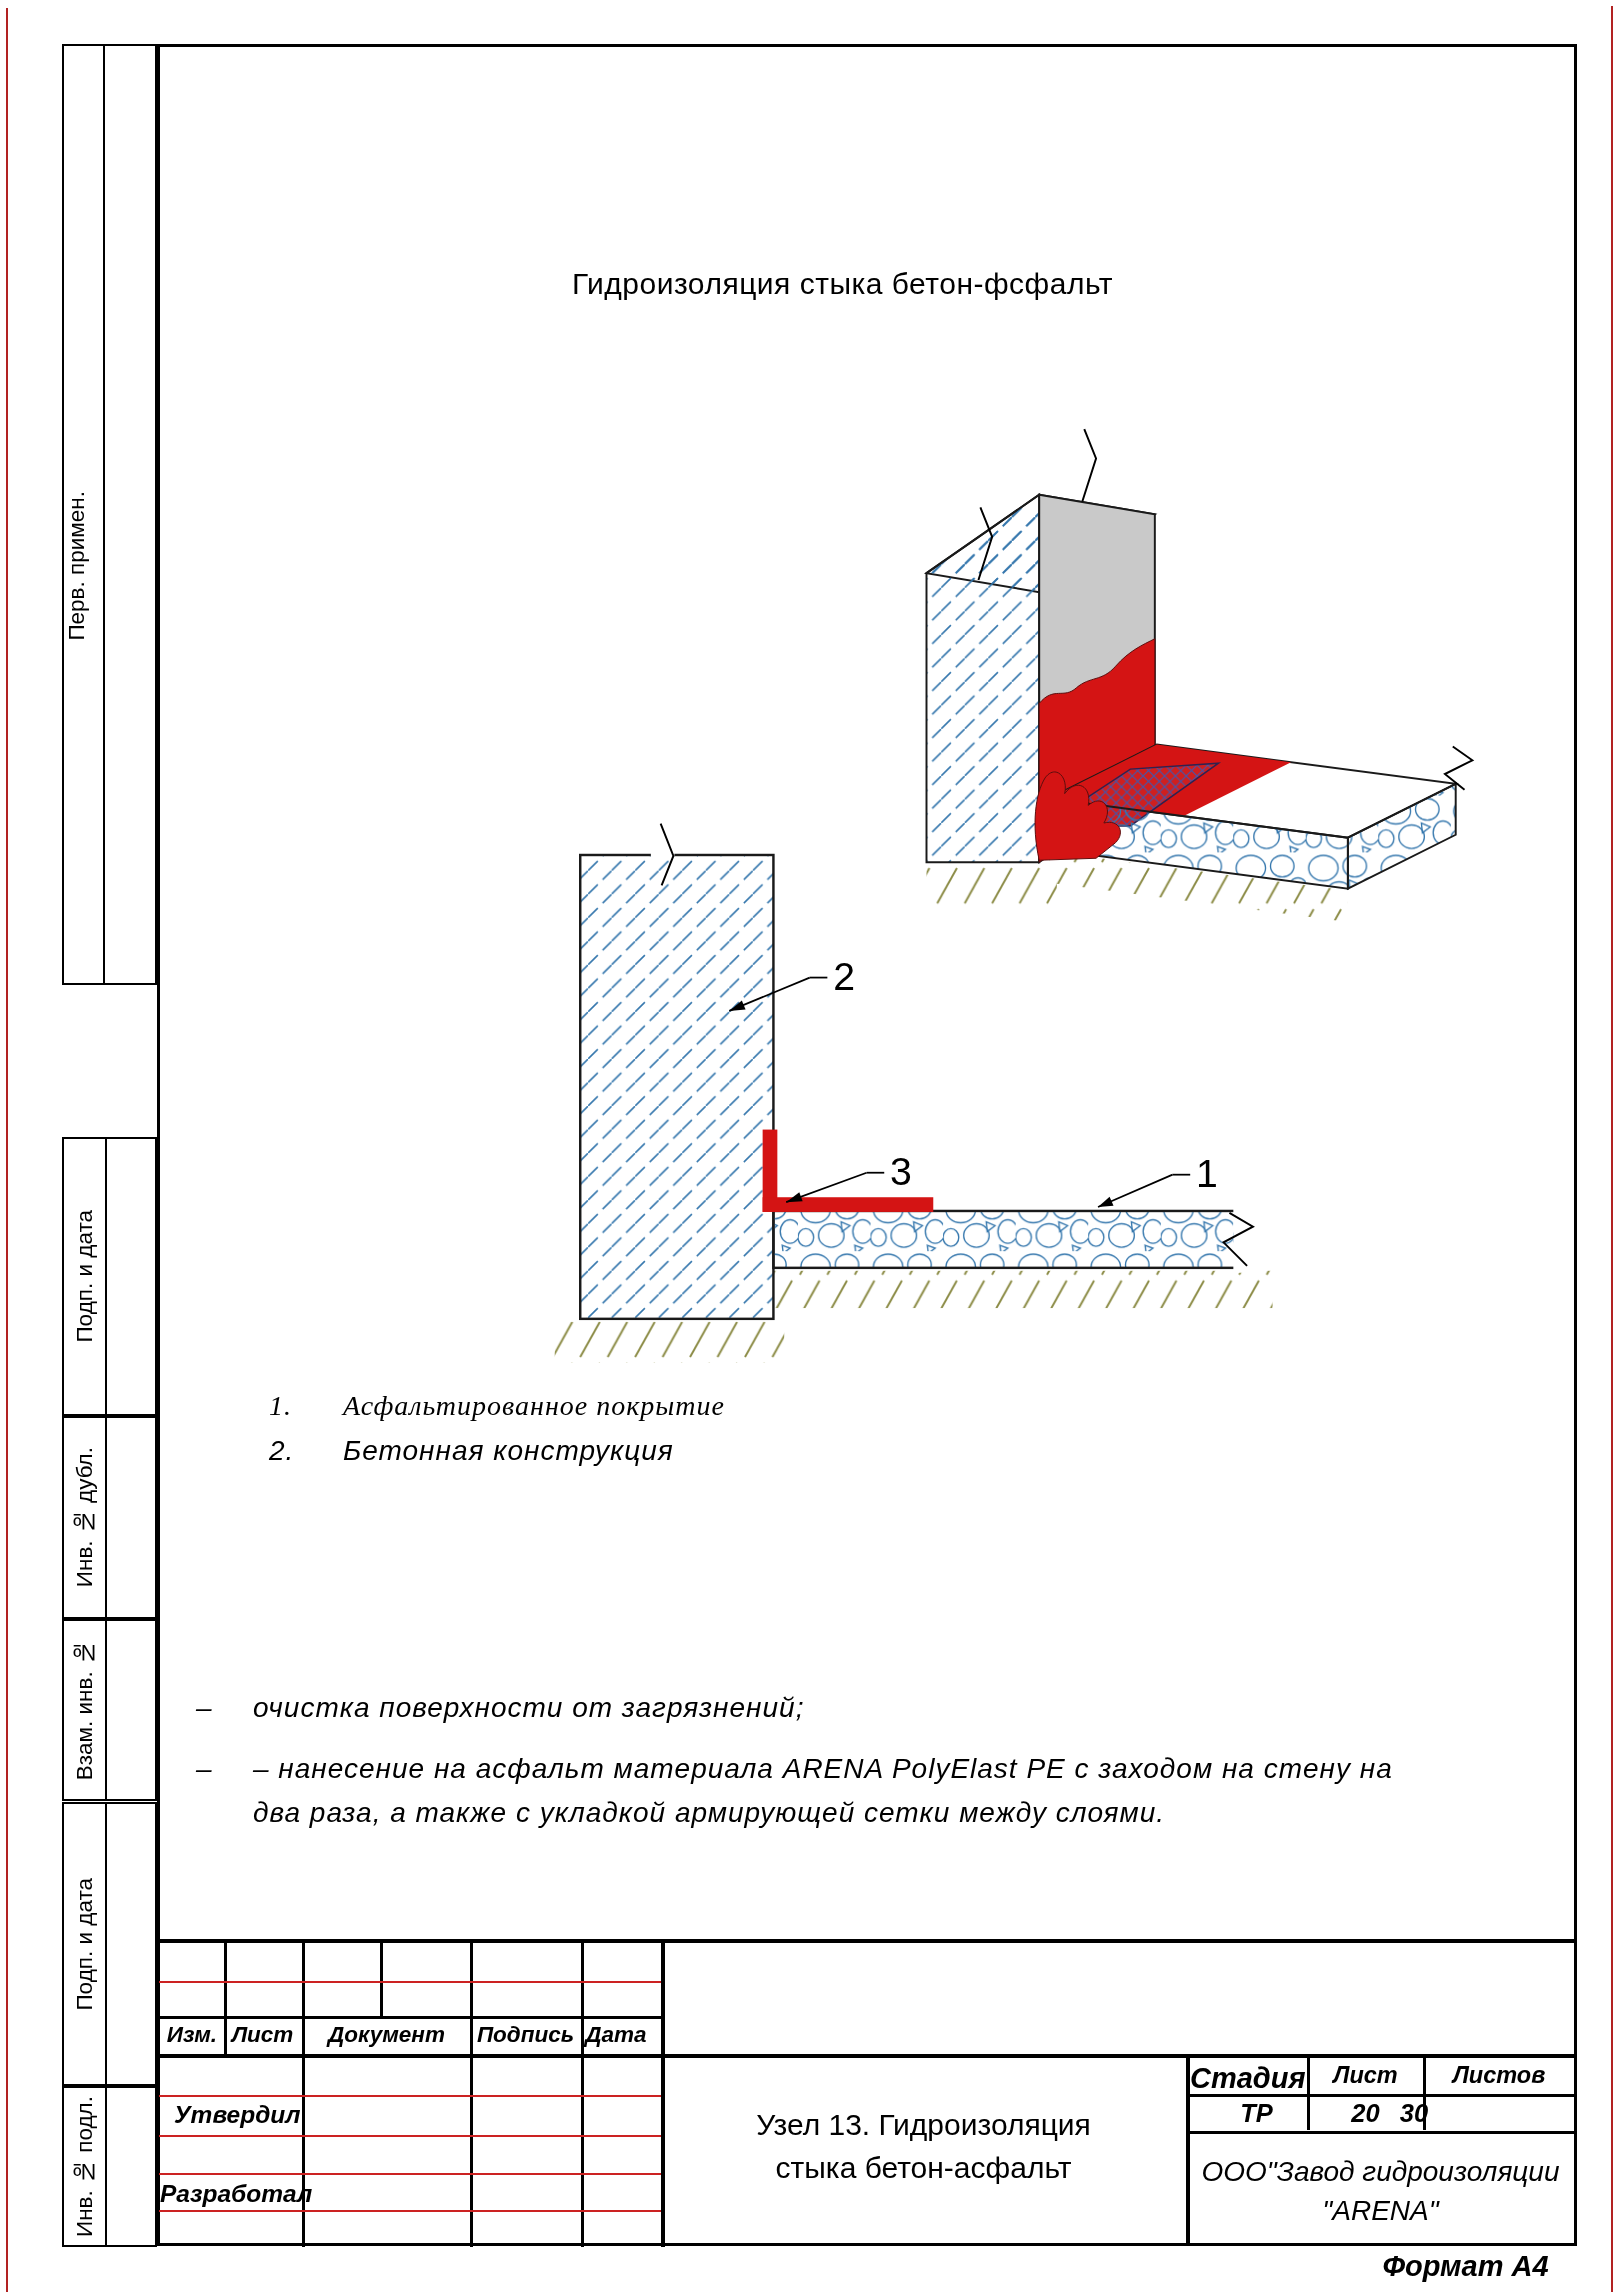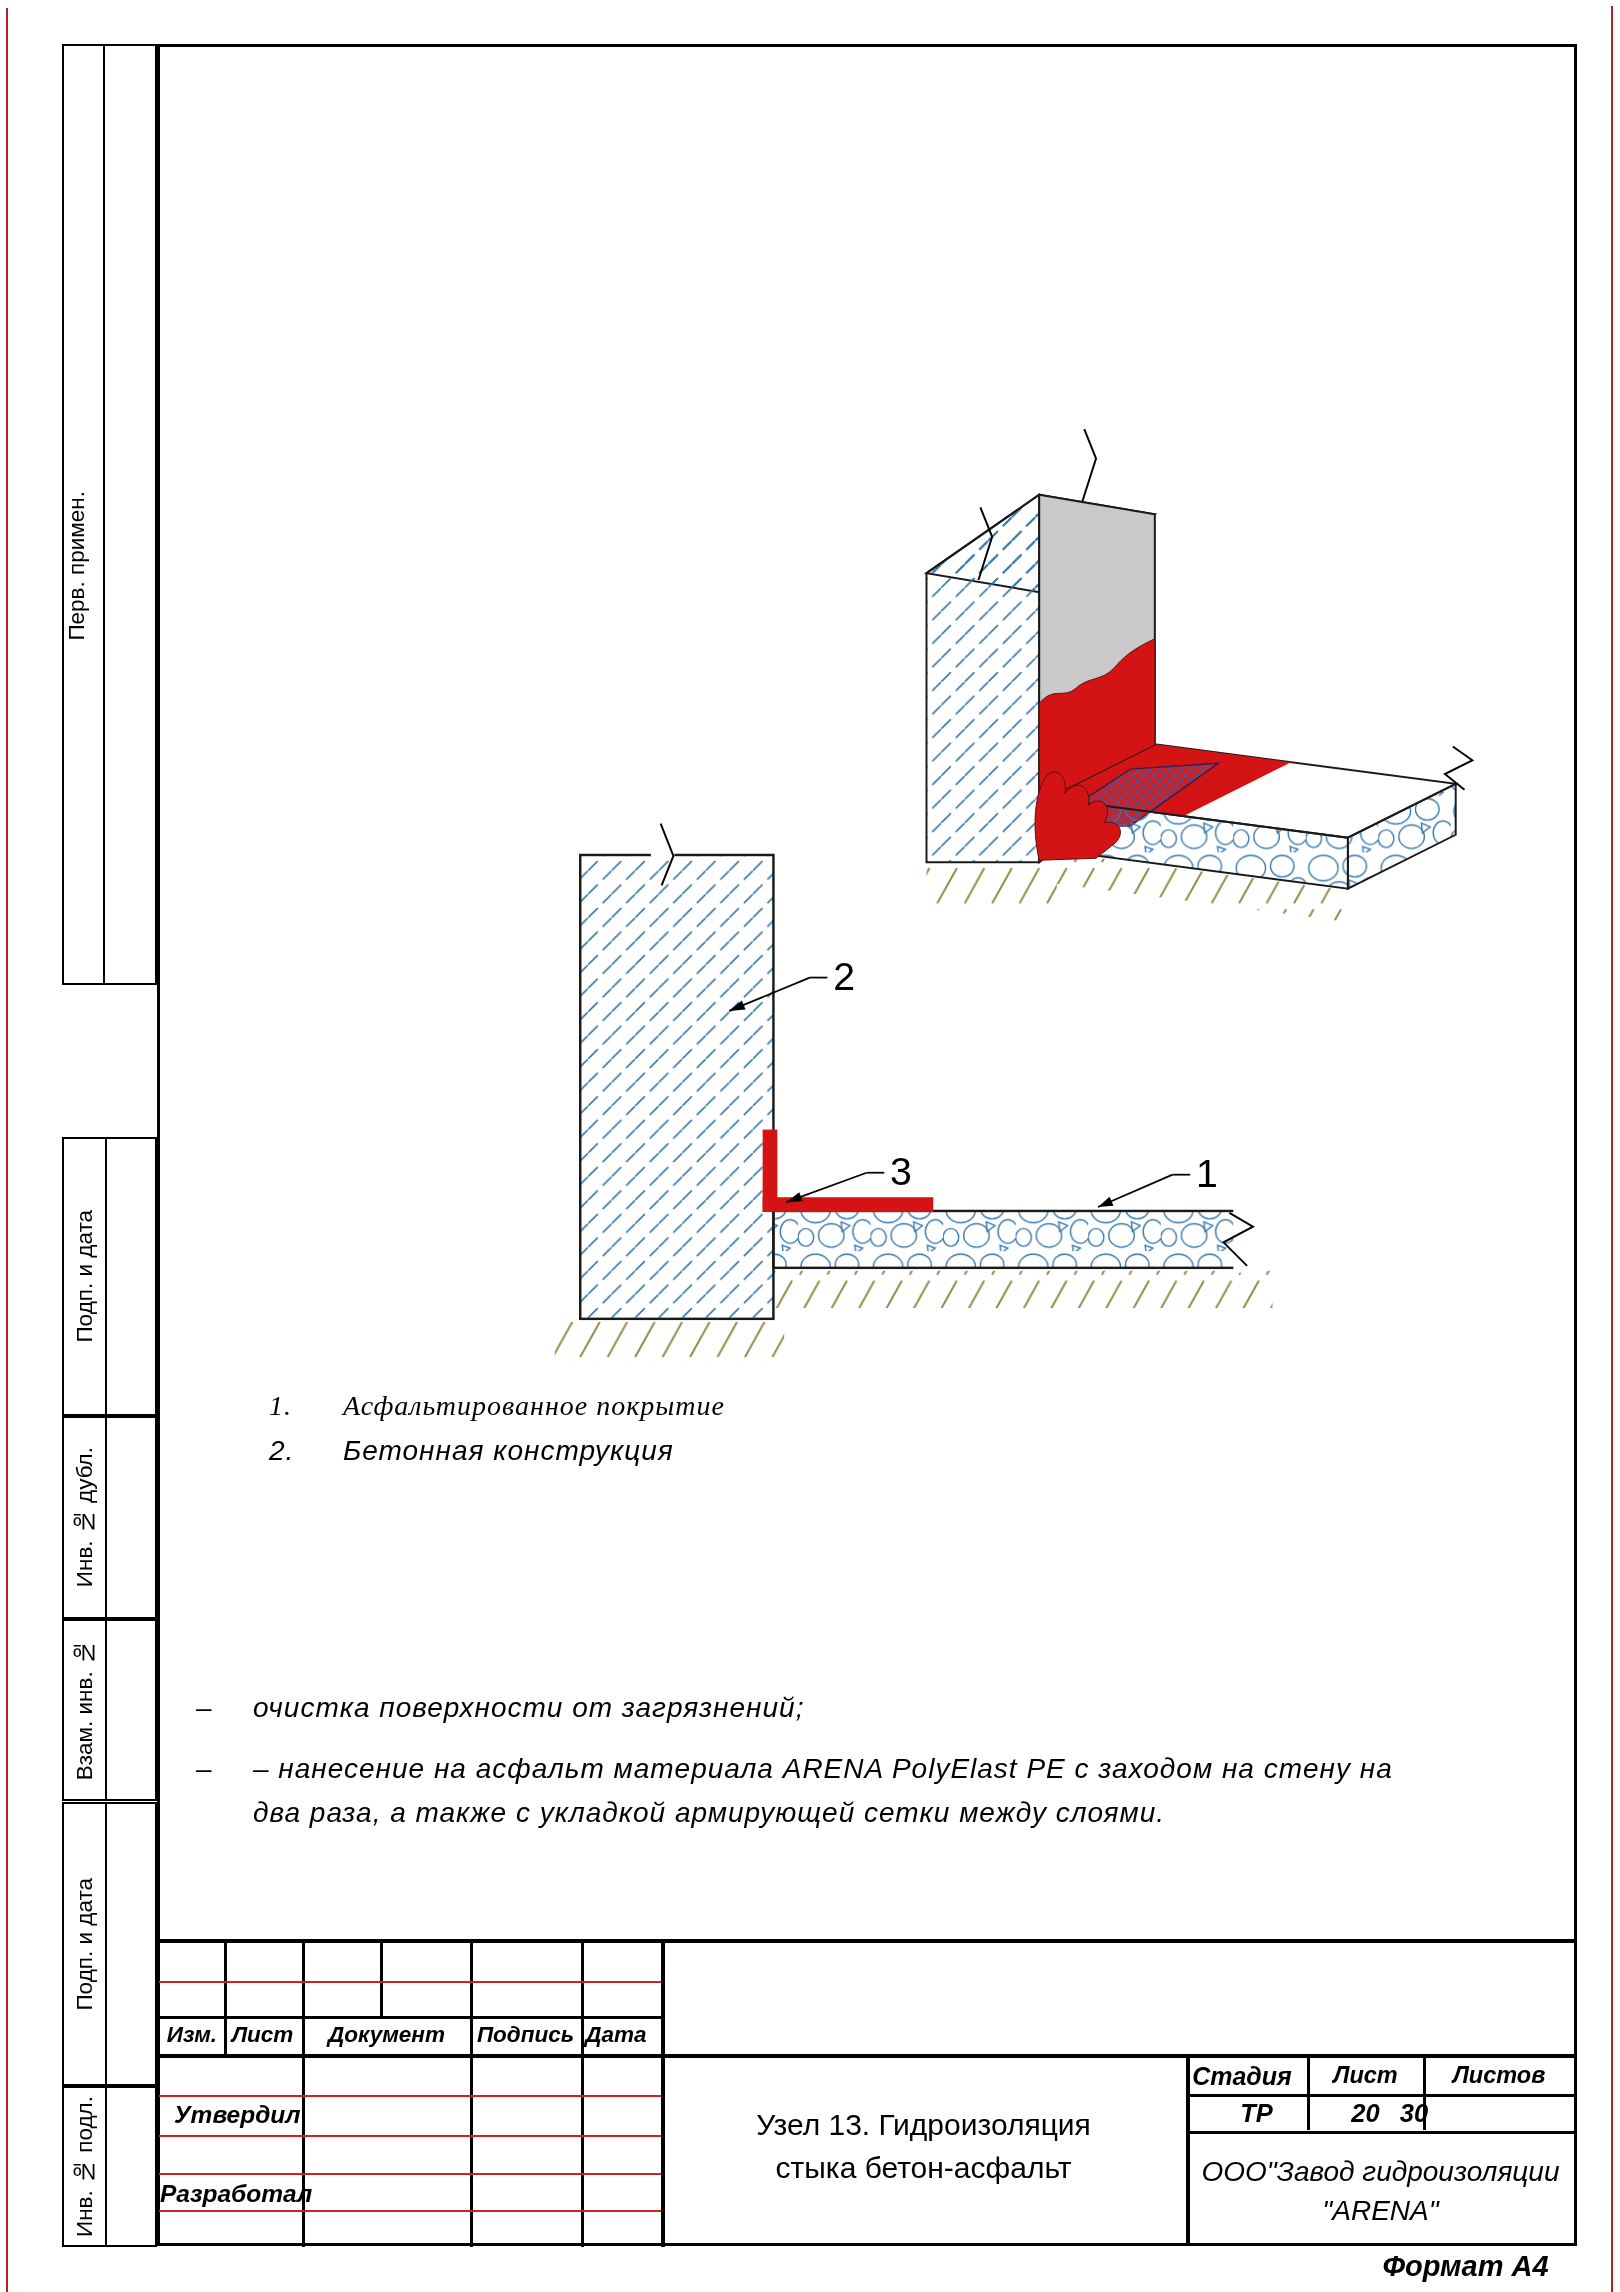--- a/index.html
+++ b/index.html
@@ -75,20 +75,21 @@
     </div>
       <div class="sb-cell-empty"></div>
   </div>
   <div class="sb-box" style="top:2086px;height:161px;">
     <div class="sb-cell-label">
       <span class="sb-text">Инв. № подл.</span>
     </div>
       <div class="sb-cell-empty"></div>
   </div>
 
+  <div class="drawing-title">Гидроизоляция стыка бетон-фсфальт</div>
 
   <svg class="abs" style="left:853px;top:421px;" width="637" height="510" viewBox="870 430 650 520">
     <defs>
       <pattern id="wallHatch" patternUnits="userSpaceOnUse" width="24" height="24">
         <line x1="0" y1="24" x2="24" y2="0" stroke="#3577ad" stroke-width="1.6" stroke-dasharray="14 7 22 9"></line>
       </pattern>
       <pattern id="gravel" patternUnits="userSpaceOnUse" width="74" height="58">
         <g stroke="#3577ad" stroke-width="1.4" fill="none">
           <ellipse cx="18" cy="16" rx="15" ry="13"></ellipse>
           <ellipse cx="50" cy="14" rx="12" ry="11"></ellipse>
@@ -205,21 +206,21 @@
   <div class="tb-head" style="left:224px;top:2022px;width:77px;">Лист</div>
   <div class="tb-head" style="left:302px;top:2022px;width:169px;">Документ</div>
   <div class="tb-head" style="left:470px;top:2022px;width:111px;">Подпись</div>
   <div class="tb-head" style="left:581px;top:2022px;width:70px;">Дата</div>
   <div class="tb-role" style="left:174px;top:2101px;">Утвердил</div>
   <div class="tb-role" style="left:160px;top:2180px;">Разработал</div>
   <div class="tb-doc">
     <div>Узел 13. Гидроизоляция</div>
     <div>стыка бетон-асфальт</div>
   </div>
-  <div class="tb-head" style="left:1190px;top:2062px;width:104px;font-size:25px;text-align:center;">Стадия</div>
+  <div class="tb-head" style="left:1190px;top:2062px;width:104px;font-size:29px;text-align:center;">Стадия</div>
   <div class="tb-head" style="left:1307px;top:2062px;width:117px;font-size:23.5px;">Лист</div>
   <div class="tb-head" style="left:1423px;top:2062px;width:152px;font-size:23.5px;">Листов</div>
   <div class="tb-val abs" style="left:1190px;top:2099px;width:133px;text-align:center;">ТР</div>
   <div class="tb-val abs" style="left:1307px;top:2099px;width:117px;text-align:center;">20</div>
   <div class="tb-val abs" style="left:1338px;top:2099px;width:152px;text-align:center;">30</div>
   <div class="tb-company">
     <div>ООО"Завод гидроизоляции</div>
     <div>"ARENA"</div>
   </div>
 

